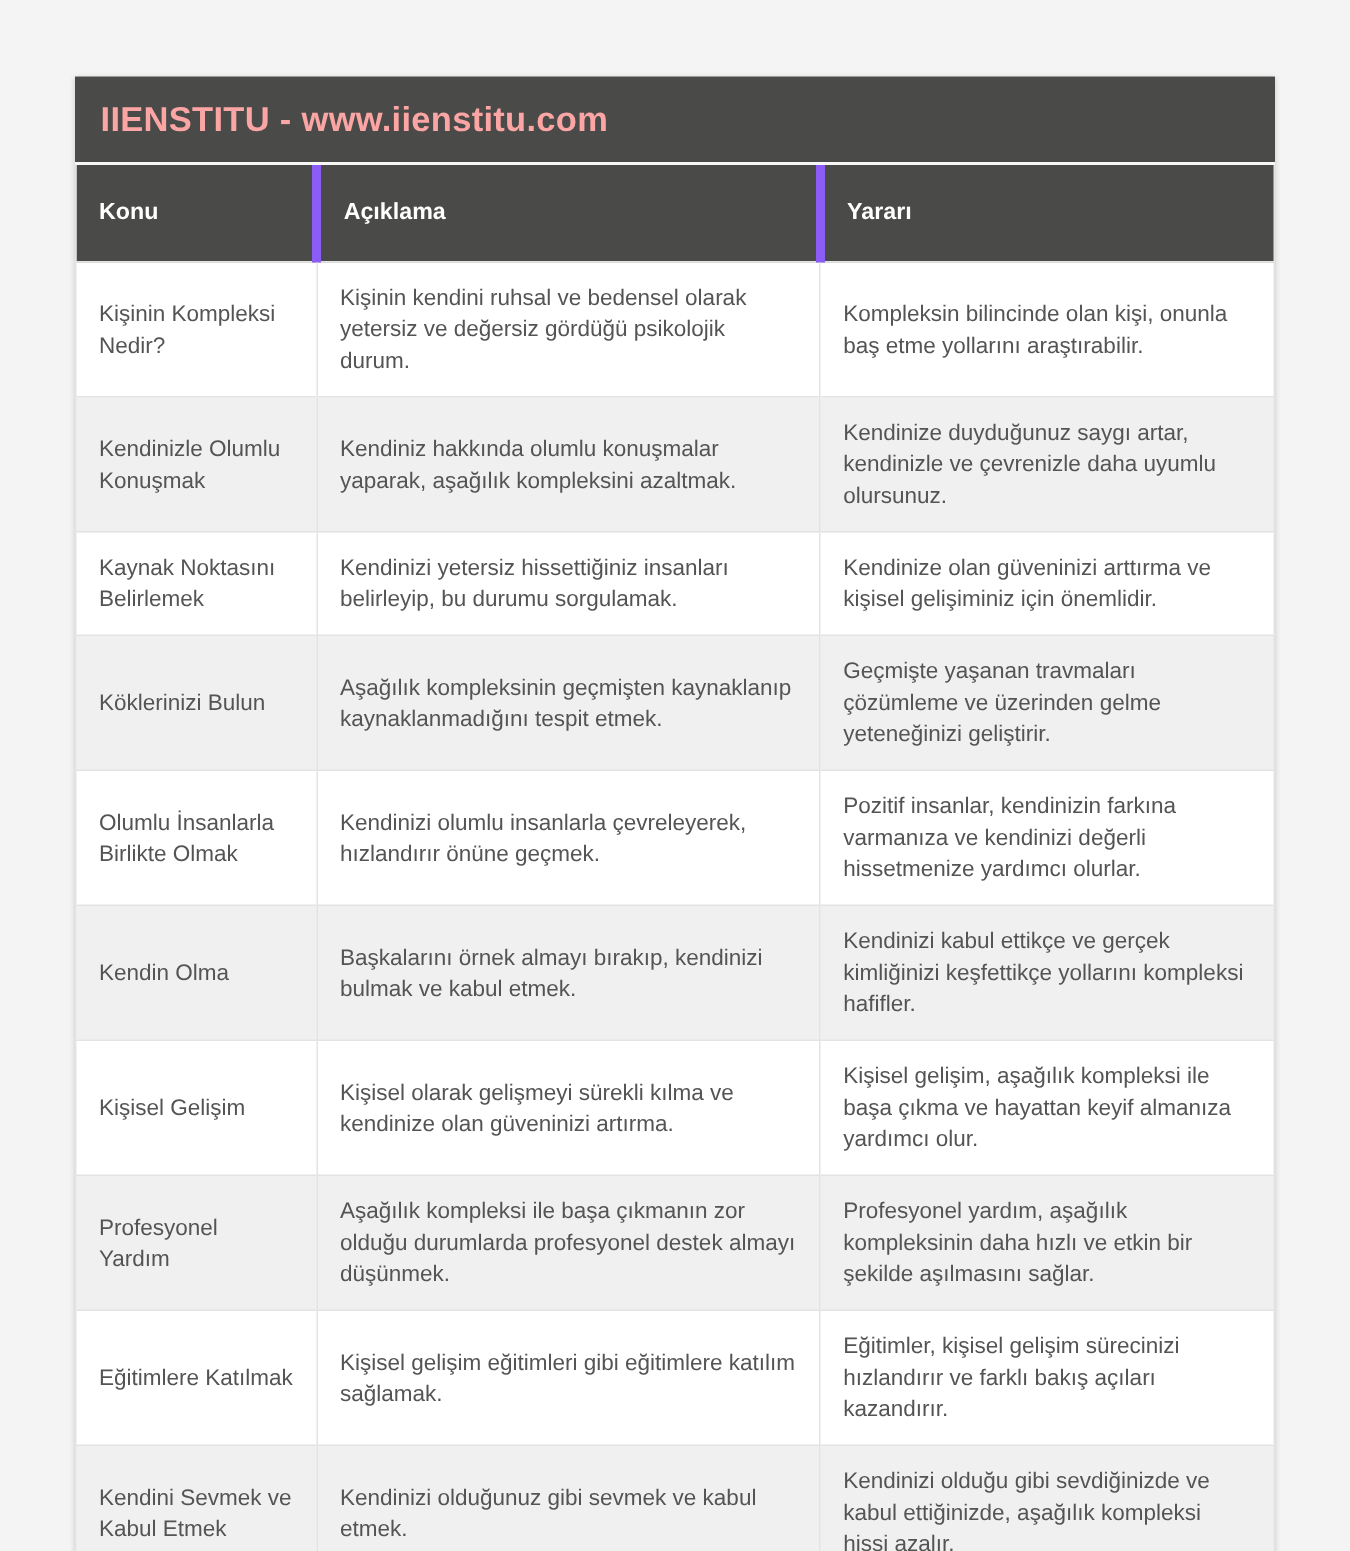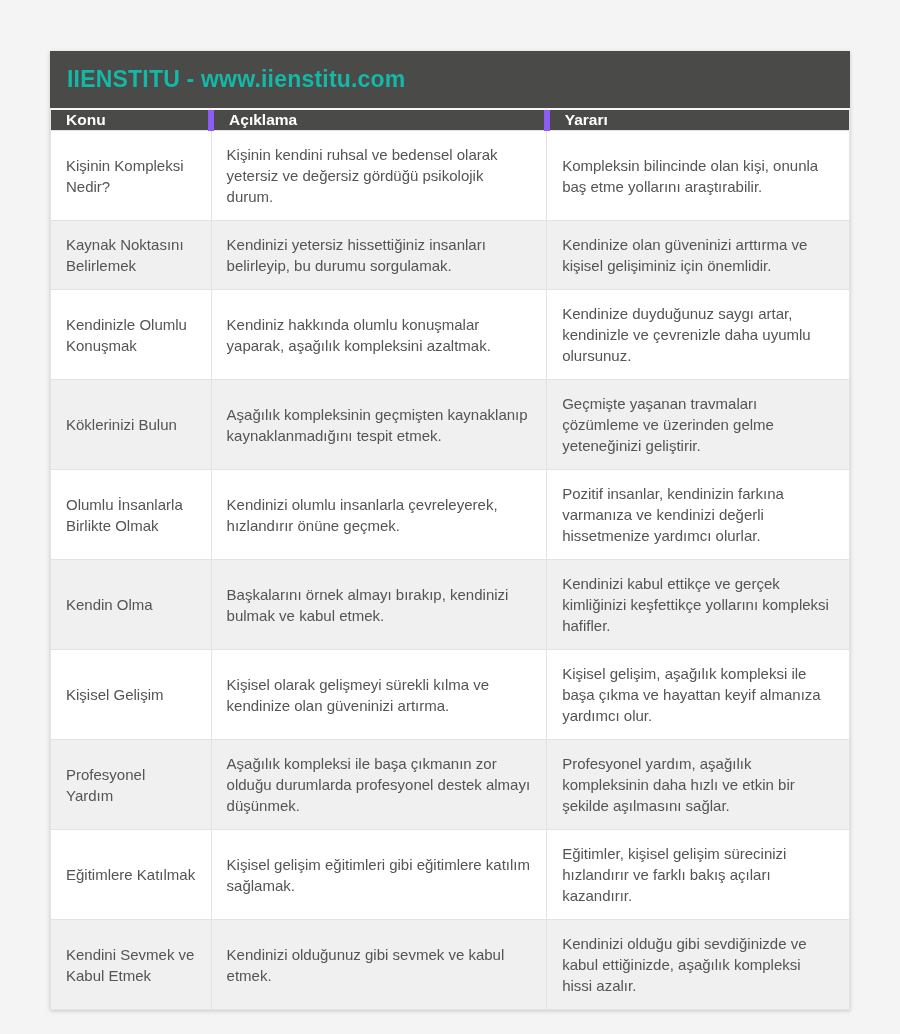--- a/index.html
+++ b/index.html
@@ -13,21 +13,21 @@
   .card {
     position: absolute;
     left: 50px;
     top: 51px;
     width: 800px;
     box-shadow: 0 1px 4px rgba(0,0,0,0.18);
     background: #ffffff;
   }
   .title-bar {
     background: #4a4a48;
-    color: #14b8a6;
+    color: #fca5a5;
     height: 59px;
     display: flex;
     align-items: center;
     padding: 0 17px;
     font-size: 23px;
     font-weight: 700;
     letter-spacing: 0.2px;
     border-bottom: 2px solid #f7f7f5;
   }
   table {
@@ -40,21 +40,21 @@
   }
   col.c-konu     { width: 20.1%; }
   col.c-aciklama { width: 42.0%; }
   col.c-yarari   { width: 37.9%; }
   thead th {
     background: #4a4a48;
     color: #ffffff;
     font-size: 15.5px;
     font-weight: 700;
     text-align: left;
-    padding: 1px 15px;
+    padding: 23px 15px;
   }
   thead th + th { border-left: 6px solid #8b5cf6; }
   tbody td {
     padding: 13px 15px;
     font-size: 15px;
     line-height: 1.4;
     color: #545454;
     vertical-align: middle;
     border-top: 1px solid #e3e3e3;
     word-wrap: break-word;
@@ -85,28 +85,28 @@
         <th>Yararı</th>
       </tr>
     </thead>
     <tbody>
       <tr>
         <td>Kişinin Kompleksi Nedir?</td>
         <td>Kişinin kendini ruhsal ve bedensel olarak yetersiz ve değersiz gördüğü psikolojik durum.</td>
         <td>Kompleksin bilincinde olan kişi, onunla baş etme yollarını araştırabilir.</td>
       </tr>
       <tr>
+        <td>Kendinizle Olumlu Konuşmak</td>
+        <td>Kendiniz hakkında olumlu konuşmalar yaparak, aşağılık kompleksini azaltmak.</td>
+        <td>Kendinize duyduğunuz saygı artar, kendinizle ve çevrenizle daha uyumlu olursunuz.</td>
+      </tr>
+      <tr>
         <td>Kaynak Noktasını Belirlemek</td>
         <td>Kendinizi yetersiz hissettiğiniz insanları belirleyip, bu durumu sorgulamak.</td>
         <td>Kendinize olan güveninizi arttırma ve kişisel gelişiminiz için önemlidir.</td>
-      </tr>
-      <tr>
-        <td>Kendinizle Olumlu Konuşmak</td>
-        <td>Kendiniz hakkında olumlu konuşmalar yaparak, aşağılık kompleksini azaltmak.</td>
-        <td>Kendinize duyduğunuz saygı artar, kendinizle ve çevrenizle daha uyumlu olursunuz.</td>
       </tr>
       <tr>
         <td>Köklerinizi Bulun</td>
         <td>Aşağılık kompleksinin geçmişten kaynaklanıp kaynaklanmadığını tespit etmek.</td>
         <td>Geçmişte yaşanan travmaları çözümleme ve üzerinden gelme yeteneğinizi geliştirir.</td>
       </tr>
       <tr>
         <td>Olumlu İnsanlarla Birlikte Olmak</td>
         <td>Kendinizi olumlu insanlarla çevreleyerek, hızlandırır önüne geçmek.</td>
         <td>Pozitif insanlar, kendinizin farkına varmanıza ve kendinizi değerli hissetmenize yardımcı olurlar.</td>

